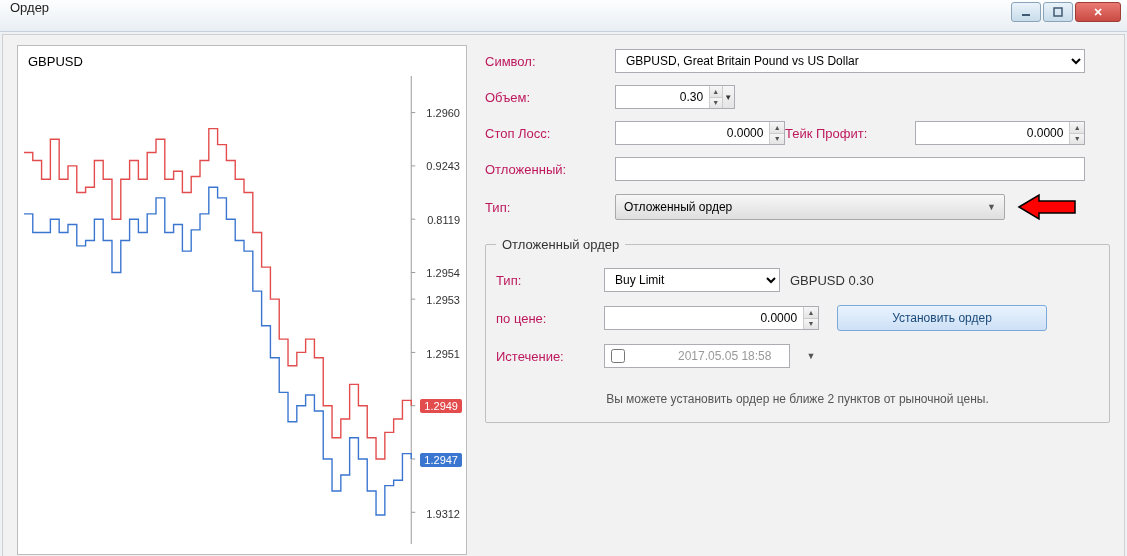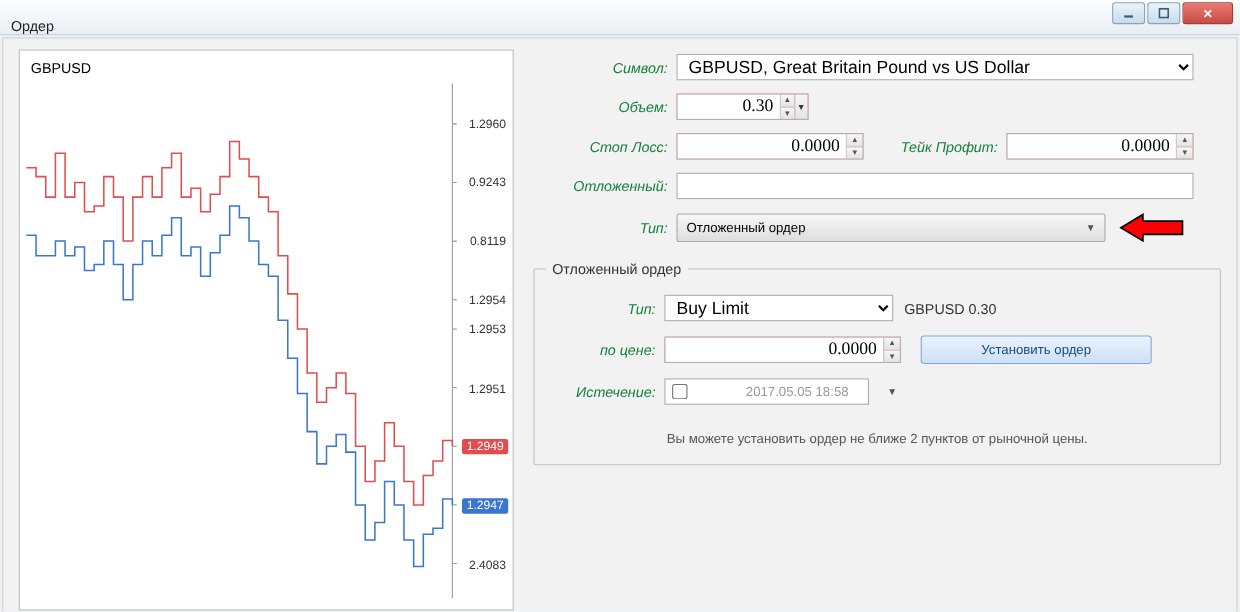--- a/index.html
+++ b/index.html
@@ -10,21 +10,21 @@
       width: 1127px;
       height: 556px;
       overflow: hidden;
     }
     
     .titlebar {
       height: 32px;
       background: linear-gradient(to bottom, #fdfefe, #e8eef3);
       border-bottom: 1px solid #c5d0da;
       display: flex;
-      align-items: flex-end;
+      align-items: flex-start;
       padding-left: 10px;
       position: relative;
     }
     .titlebar-title { font-size: 13px; color: #222; }
     .win-controls {
       position: absolute;
       right: 6px;
       top: 2px;
       display: flex;
       gap: 2px;
@@ -100,42 +100,40 @@
       flex-direction: column;
       gap: 4px;
     }
     .form-row {
       display: flex;
       align-items: center;
       height: 32px;
     }
     .form-label {
       width: 130px;
-      text-align: right;
+      text-align: left;
       padding-right: 8px;
-      color: #15803d;
+      color: #be185d;
       font-size: 13px;
-      font-style: italic;
     }
     .form-label.narrow { width: 108px; }
     select, input[type=text] {
       height: 24px;
       border: 1px solid #abadb3;
       background: #fff;
-      font-size: 16px;
+      font-size: 12px;
       padding: 0 6px;
       font-family: inherit;
     }
     select { padding: 0 2px 0 6px; }
     .spinner-wrap {
       display: flex;
       border: 1px solid #abadb3;
       height: 24px;
-      background: #fca5a5;
-      font-family: Liberation Serif, serif;
+      background: #fde047;
     }
     .spinner-wrap input {
       border: none;
       height: 22px;
       text-align: right;
       padding-right: 6px;
       width: 100%;
     }
     .spinner-btns {
       width: 16px;
@@ -281,21 +279,21 @@
       </svg>
     <div id="yTicks">
         <div class="y-tick" style="top: 66.7647px;">1.2960</div>
         <div class="y-tick" style="top: 120.294px;">0.9243</div>
         <div class="y-tick" style="top: 173.824px;">0.8119</div>
         <div class="y-tick" style="top: 227.353px;">1.2954</div>
         <div class="y-tick" style="top: 254.118px;">1.2953</div>
         <div class="y-tick" style="top: 307.647px;">1.2951</div>
         <div class="y-tick" style="top: 361.176px;">1.2949</div>
         <div class="y-tick" style="top: 414.706px;">1.2947</div>
-        <div class="y-tick" style="top: 468.235px;">2.4083</div>
+        <div class="y-tick" style="top: 468.235px;">1.9312</div>
       </div>
     <div class="price-tag red" id="askTag" style="top: 353.176px;">1.2949</div>
     <div class="price-tag blue" id="bidTag" style="top: 406.706px;">1.2947</div>
   </div>
 
   <div class="form-panel">
 
     <div class="form-row">
       <div class="form-label">Символ:</div>
       <select style="flex:1;max-width:470px">
@@ -348,21 +346,21 @@
       <svg class="red-arrow" viewBox="0 0 60 28">
         <path d="M2 14 L22 2 L22 8 L58 8 L58 20 L22 20 L22 26 Z" fill="#ff0000" stroke="#000" stroke-width="1.5"></path>
       </svg>
     </div>
 
     <fieldset class="pending">
       <legend>Отложенный ордер</legend>
 
       <div class="form-row">
         <div class="form-label narrow">Тип:</div>
-        <select style="width:208px">
+        <select style="width:176px">
           <option>Buy Limit</option>
         </select>
         <span class="sym-vol">GBPUSD 0.30</span>
       </div>
 
       <div class="form-row" style="margin-top:6px">
         <div class="form-label narrow">по цене:</div>
         <div class="spinner-wrap" style="width:215px">
           <input type="text" value="0.0000" style="">
           <div class="spinner-btns">

